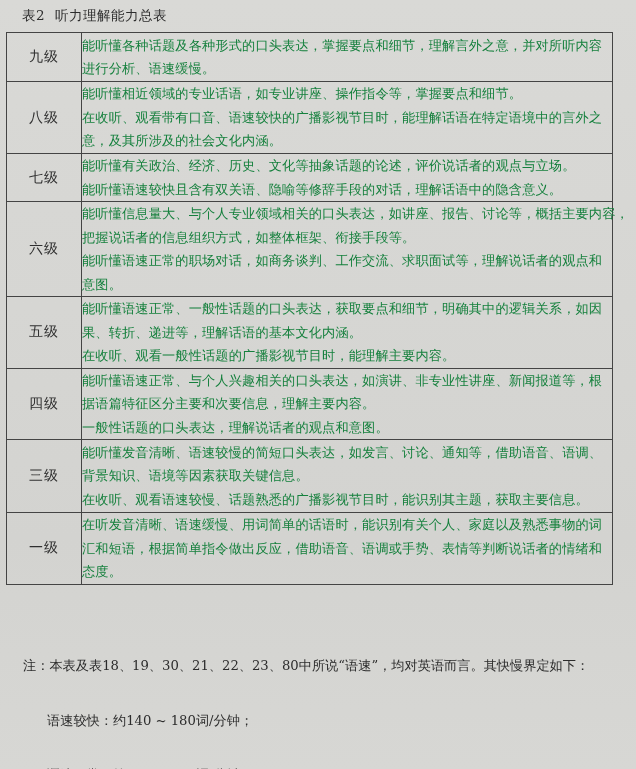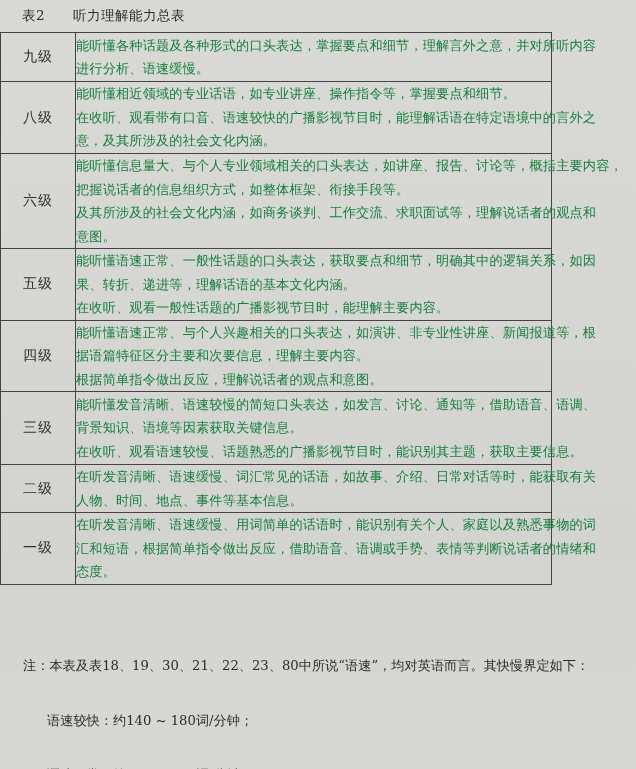--- a/index.html
+++ b/index.html
@@ -17,28 +17,28 @@
     }
     .caption {
       position: absolute;
       left: 22px;
       top: 7px;
       font-size: 13.5px;
       letter-spacing: 0.5px;
       color: #2d2d2d;
     }
     .caption .num {
-      margin-right: 28px;
+      margin-right: 10px;
       text-align: right;
     }
     table.levels {
       position: absolute;
-      left: 0;
+      left: 6px;
       top: 32px;
-      width: 552px;
+      width: 607px;
       border-collapse: collapse;
       border: 1.6px solid #3a3a3a;
       table-layout: fixed;
     }
     table.levels td {
       border: 1.2px solid #444;
       vertical-align: middle;
       padding: 0;
     }
     td.level {
@@ -93,58 +93,58 @@
       </td>
     </tr>
     <tr style="height:72px">
       <td class="level">八级</td>
       <td class="desc">
         <div class="line">能听懂相近领域的专业话语，如专业讲座、操作指令等，掌握要点和细节。</div>
         <div class="line">在收听、观看带有口音、语速较快的广播影视节目时，能理解话语在特定语境中的言外之</div>
         <div class="line">意，及其所涉及的社会文化内涵。</div>
       </td>
     </tr>
+    <tr style="height:47px">
+      <td class="level">七级</td>
+      <td class="desc">
+        <div class="line">能听懂有关政治、经济、历史、文化等抽象话题的论述，评价说话者的观点与立场。</div>
+        <div class="line">能听懂语速较快且含有双关语、隐喻等修辞手段的对话，理解话语中的隐含意义。</div>
+      </td>
+    </tr>
     <tr style="height:95px">
       <td class="level">六级</td>
       <td class="desc">
         <div class="line">能听懂信息量大、与个人专业领域相关的口头表达，如讲座、报告、讨论等，概括主要内容，</div>
         <div class="line">把握说话者的信息组织方式，如整体框架、衔接手段等。</div>
-        <div class="line">及其所涉及的社会文化内涵，如商务谈判、工作交流、求职面试等，理解说话者的观点和</div>
+        <div class="line">能听懂语速正常的职场对话，如商务谈判、工作交流、求职面试等，理解说话者的观点和</div>
         <div class="line">意图。</div>
       </td>
     </tr>
     <tr style="height:70px">
       <td class="level">五级</td>
       <td class="desc">
         <div class="line">能听懂语速正常、一般性话题的口头表达，获取要点和细节，明确其中的逻辑关系，如因</div>
         <div class="line">果、转折、递进等，理解话语的基本文化内涵。</div>
         <div class="line">在收听、观看一般性话题的广播影视节目时，能理解主要内容。</div>
       </td>
     </tr>
     <tr style="height:70px">
       <td class="level">四级</td>
       <td class="desc">
         <div class="line">能听懂语速正常、与个人兴趣相关的口头表达，如演讲、非专业性讲座、新闻报道等，根</div>
         <div class="line">据语篇特征区分主要和次要信息，理解主要内容。</div>
-        <div class="line">根据简单指令做出反应，理解说话者的观点和意图。</div>
+        <div class="line">一般性话题的口头表达，理解说话者的观点和意图。</div>
       </td>
     </tr>
     <tr style="height:73px">
       <td class="level">三级</td>
       <td class="desc">
         <div class="line">能听懂发音清晰、语速较慢的简短口头表达，如发言、讨论、通知等，借助语音、语调、</div>
         <div class="line">背景知识、语境等因素获取关键信息。</div>
         <div class="line">在收听、观看语速较慢、话题熟悉的广播影视节目时，能识别其主题，获取主要信息。</div>
-      </td>
-    </tr>
-    <tr style="height:48px">
-      <td class="level">二级</td>
-      <td class="desc">
-        <div class="line">在听发音清晰、语速缓慢、词汇常见的话语，如故事、介绍、日常对话等时，能获取有关</div>
-        <div class="line">人物、时间、地点、事件等基本信息。</div>
       </td>
     </tr>
     <tr style="height:70px">
       <td class="level">一级</td>
       <td class="desc">
         <div class="line">在听发音清晰、语速缓慢、用词简单的话语时，能识别有关个人、家庭以及熟悉事物的词</div>
         <div class="line">汇和短语，根据简单指令做出反应，借助语音、语调或手势、表情等判断说话者的情绪和</div>
         <div class="line">态度。</div>
       </td>
     </tr>

